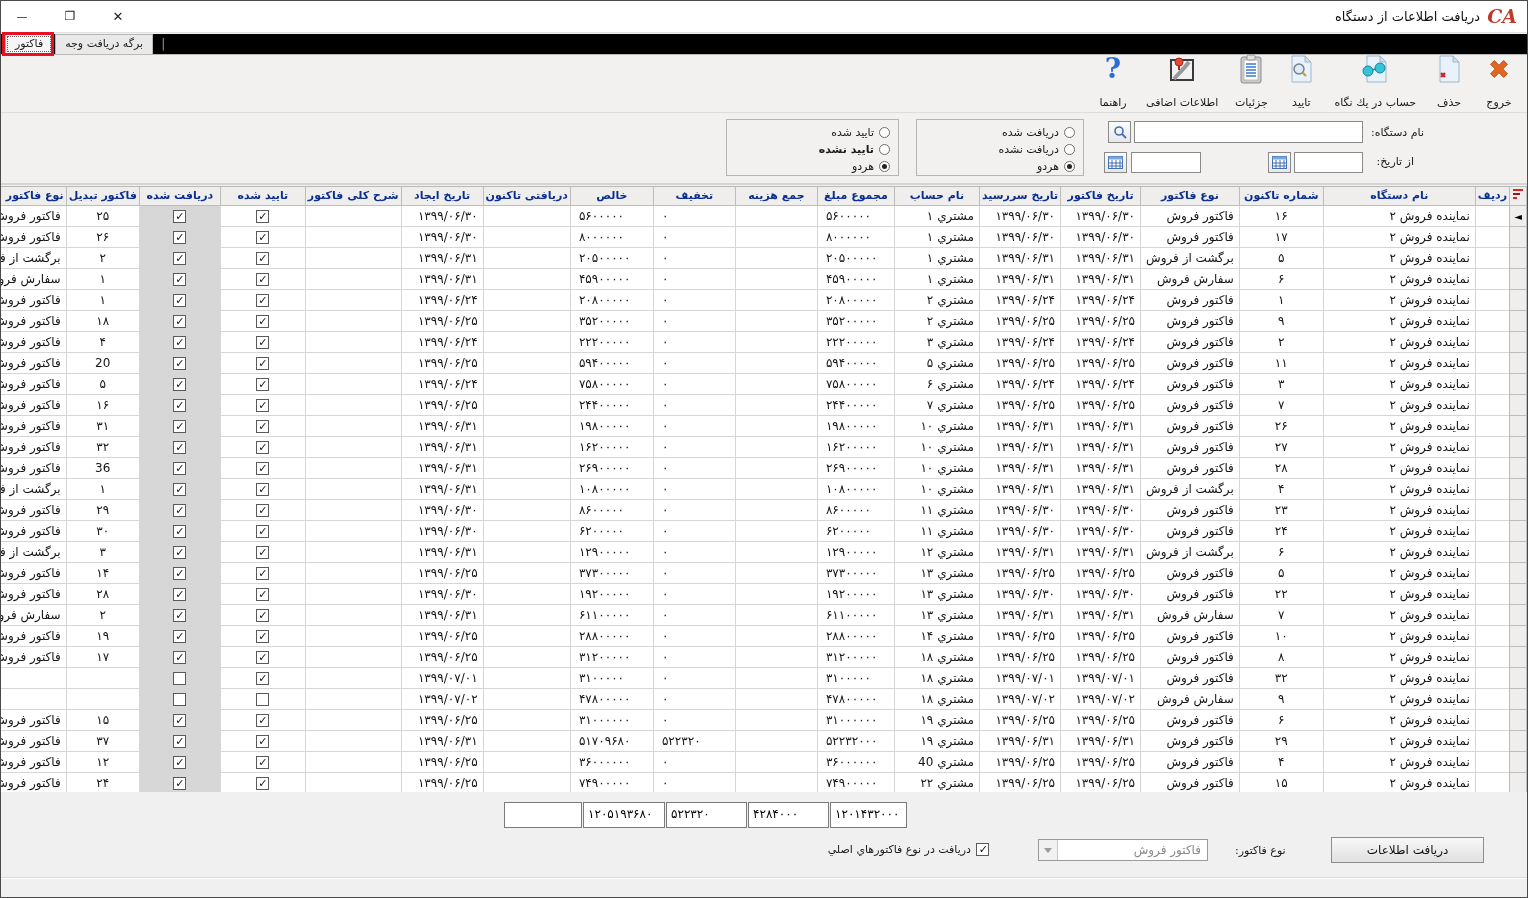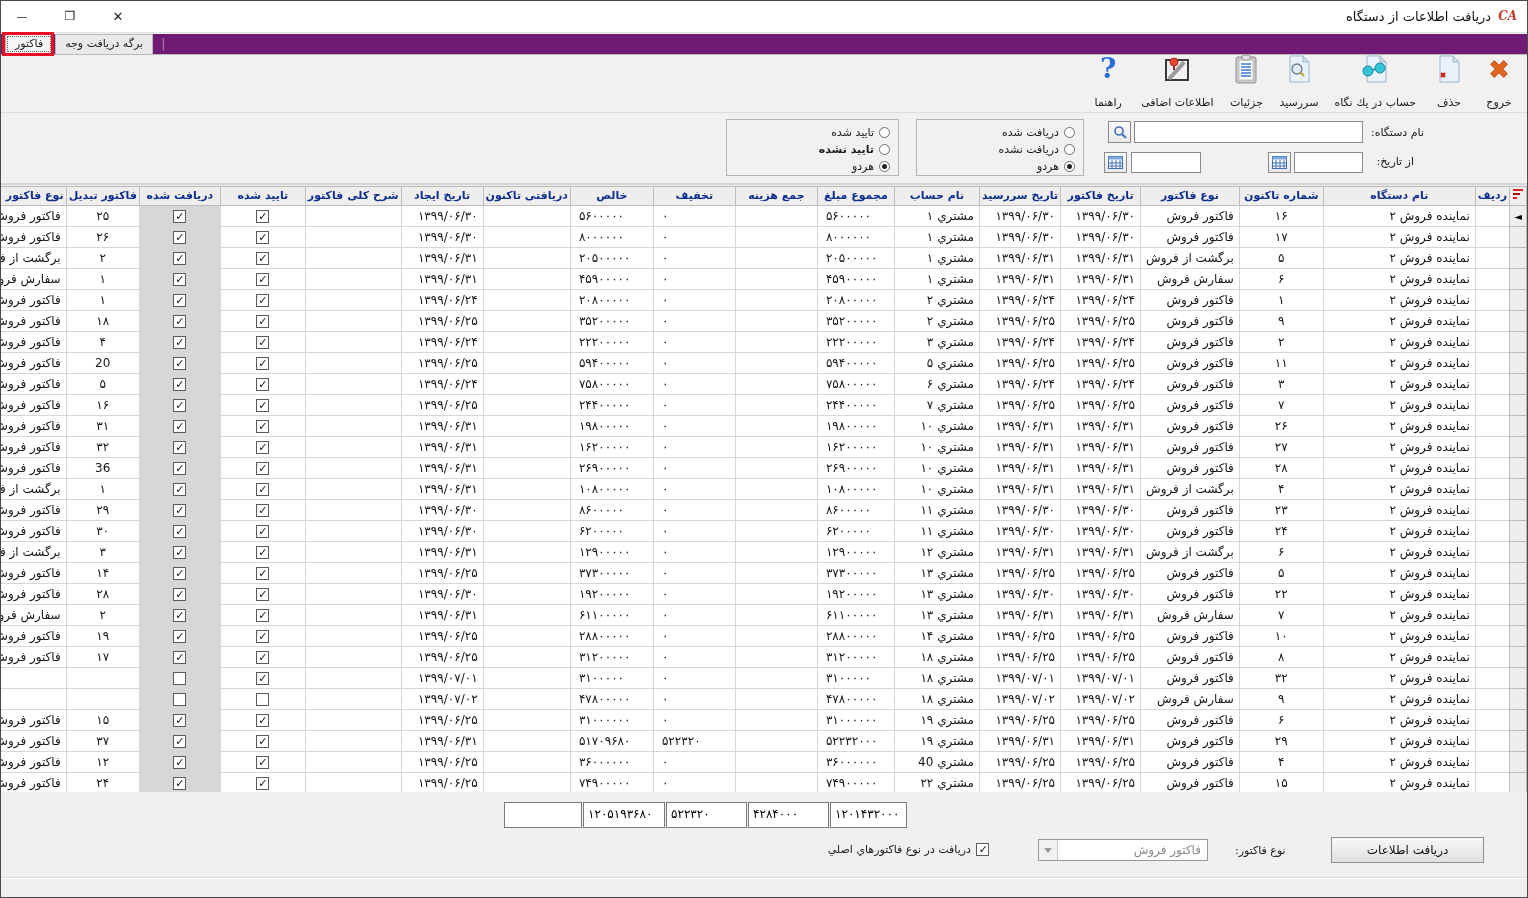--- a/index.html
+++ b/index.html
@@ -2,30 +2,30 @@
 <html lang="fa"><head>
 <meta charset="utf-8">
 <style>
   html,body{margin:0;padding:0;background:#888;}
   *{box-sizing:border-box;font-family:"DejaVu Sans",sans-serif;}
   .window{position:relative;width:1528px;height:898px;background:#f0f0f0;border:1px solid #4a4a4a;overflow:hidden;direction:rtl;}
 
   
   .titlebar{position:absolute;top:0;left:0;right:0;height:32px;background:#ffffff;border-bottom:1px solid #e3e3e3;}
   .title-group{position:absolute;right:10px;top:5px;display:flex;align-items:center;gap:7px;}
-  .app-logo{color:#c0392b;font-family:"DejaVu Serif",serif;font-style:italic;font-weight:bold;font-size:12px;line-height:20px;}
+  .app-logo{color:#c0392b;font-family:"DejaVu Serif",serif;font-style:italic;font-weight:bold;font-size:19px;line-height:20px;}
   .title-text{font-size:13px;color:#111;}
   .win-controls{position:absolute;left:6px;top:2px;display:flex;flex-direction:row-reverse;gap:18px;direction:ltr;}
   .win-btn{width:30px;height:26px;display:flex;align-items:center;justify-content:center;color:#222;font-size:14px;background:transparent;}
   .win-btn.min::before{content:"—";font-size:11px;}
   .win-btn.max::before{content:"❐";font-size:12px;}
   .win-btn.close::before{content:"✕";font-size:13px;}
 
   
-  .tabbar{position:absolute;top:33px;left:0;right:0;height:21px;background:#701a75;border-bottom:1px solid #b9b9b9;direction:ltr;padding-left:4px;display:flex;align-items:flex-end;}
+  .tabbar{position:absolute;top:33px;left:0;right:0;height:21px;background:#000000;border-bottom:1px solid #b9b9b9;direction:ltr;padding-left:4px;display:flex;align-items:flex-end;}
   .tab{height:20px;padding:2px 9px 2px 9px;font-size:11px;color:#222;border:1px solid #b9b9b9;border-bottom:none;background:#e9e9e9;margin-right:2px;}
   .tab.active{background:#f6f6f6;outline:1px dotted #666;outline-offset:-3px;position:relative;z-index:2;}
   .tab-annotation{position:absolute;left:1px;top:-2px;width:52px;height:24px;border:3px solid #e81123;z-index:5;pointer-events:none;}
   .tab-sep{color:#999;margin-left:6px;font-size:12px;align-self:center;}
 
   
   .toolbar{position:absolute;top:55px;left:0;right:0;height:57px;background:#f2f1f0;border-bottom:1px solid #dcdcdc;display:flex;flex-direction:row;justify-content:flex-start;align-items:center;padding:2px 4px;gap:2px;}
   .tbtn{display:flex;flex-direction:column;align-items:center;justify-content:flex-end;height:52px;padding:1px 7px;min-width:44px;}
   .tbtn .ticon{width:34px;height:34px;display:flex;align-items:center;justify-content:center;}
   .tbtn .tlabel{font-size:11px;color:#1a1a1a;margin-top:12px;white-space:nowrap;}
@@ -135,21 +135,21 @@
     </div>
     <div class="tbtn">
       <span class="ticon">
         <svg width="28" height="30" viewBox="0 0 28 30">
             <path d="M5 2 h13 l6 6 v20 h-19 z" fill="#e9f2fa" stroke="#9db8cc"></path>
             <path d="M18 2 l6 6 h-6 z" fill="#cfe0ee" stroke="#9db8cc"></path>
             <circle cx="12" cy="15" r="5" fill="#dfeaf4" stroke="#6b7f92" stroke-width="1.4"></circle>
             <path d="M15.5 18.5 L19 22" stroke="#caa03a" stroke-width="2.4"></path>
           </svg>
       </span>
-      <span class="tlabel">سررسید</span>
+      <span class="tlabel">تایید</span>
     </div>
     <div class="tbtn">
       <span class="ticon">
         <svg width="26" height="30" viewBox="0 0 26 30">
             <rect x="3" y="3" width="20" height="26" rx="2" fill="#c9c9c9" stroke="#8f8f8f"></rect>
             <rect x="6" y="6" width="14" height="20" fill="#fff" stroke="#bbb"></rect>
             <rect x="9" y="1" width="8" height="5" rx="1.5" fill="#e3e3e3" stroke="#8f8f8f"></rect>
             <g stroke="#4a7fd4" stroke-width="1.6">
               <path d="M8 10 h10"></path>
               <path d="M8 13 h10"></path>

